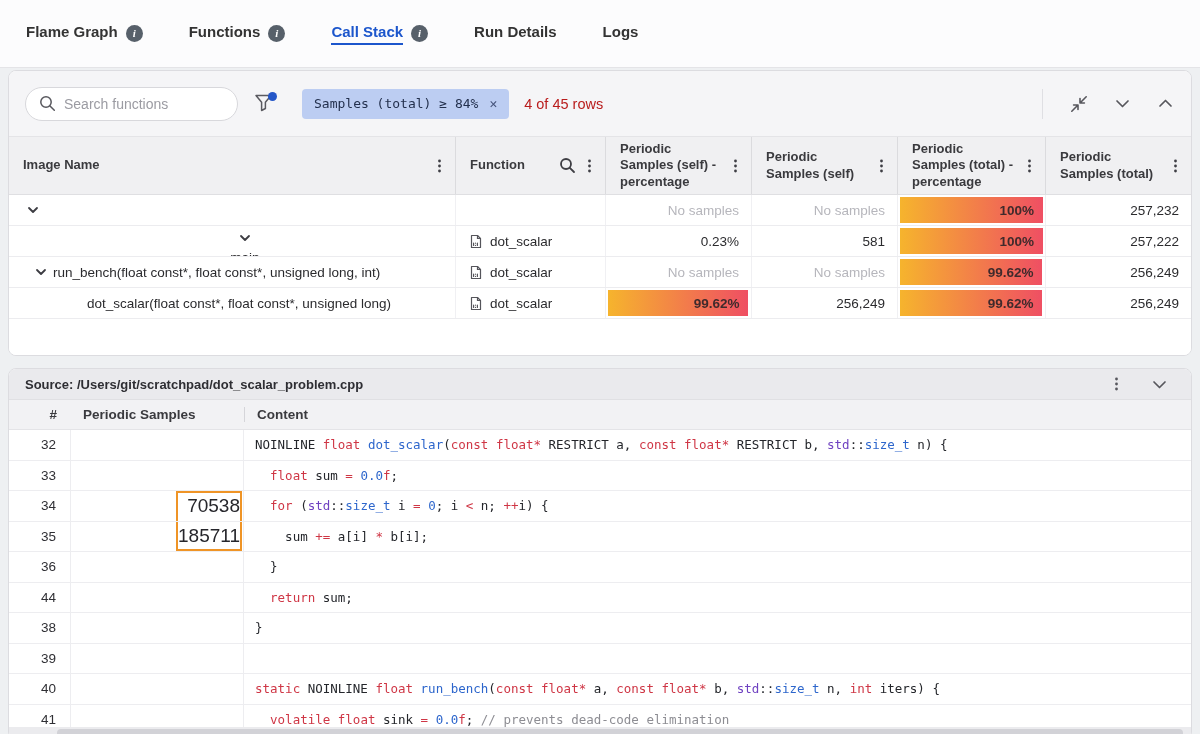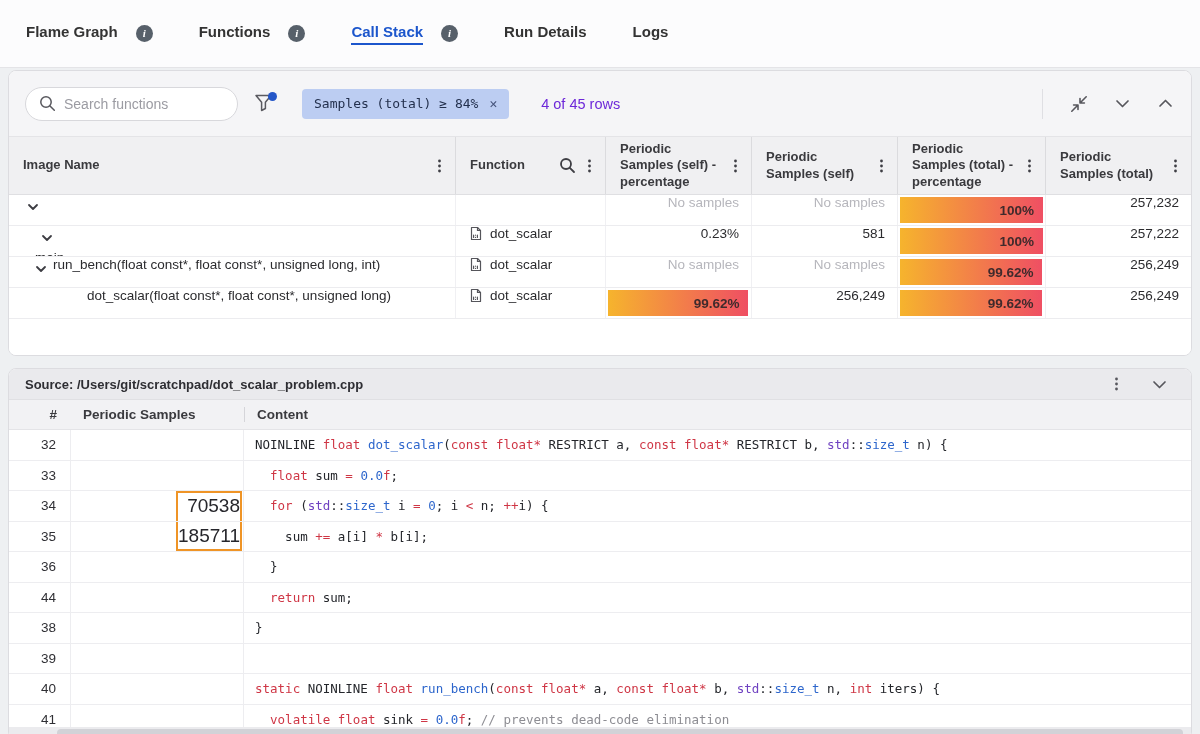--- a/index.html
+++ b/index.html
@@ -1,21 +1,21 @@
 <!DOCTYPE html>
 <html><head>
 <meta charset="utf-8">
 <style>
   *{box-sizing:border-box;margin:0;padding:0}
   html,body{width:1200px;height:734px;overflow:hidden;background:#eef0f2;
     font-family:"Liberation Sans",sans-serif;color:#2b2b2e;}
   
   .tabbar{height:68px;background:#fcfcfd;border-bottom:1px solid #e4e4e7;
     display:flex;align-items:center;padding:0 26px;gap:46px}
-  .tab{display:flex;align-items:center;gap:18px;cursor:pointer}
+  .tab{display:flex;align-items:center;gap:8px;cursor:pointer}
   .tab .label{font-size:15px;font-weight:700;color:#333;padding-bottom:3px;border-bottom:2px solid transparent}
   .tab.active .label{color:#1c56cc;border-bottom-color:#1c56cc}
   .info-icon{width:17px;height:17px;border-radius:50%;background:#57606a;color:#fff;
     display:inline-flex;align-items:center;justify-content:center;
     font-family:"Liberation Serif",serif;font-style:italic;font-weight:700;font-size:11px;line-height:1}
   
   .panel{background:#fff;border:1px solid #dcdce0;border-radius:8px;margin:0 8px;overflow:hidden}
   .main-panel{margin-top:2px;height:286px;display:flex;flex-direction:column}
   .source-panel{margin-top:12px;height:372px;display:flex;flex-direction:column}
   
@@ -25,36 +25,36 @@
     display:flex;align-items:center;gap:8px;padding:0 13px;color:#87878f}
   .search-pill input{border:0;outline:0;background:transparent;flex:1;min-width:0;font-size:14px;color:#333;
     font-family:"Liberation Sans",sans-serif}
   .search-pill input::placeholder{color:#9b9ba2}
   .funnel{margin-left:15px;position:relative;width:24px;height:24px;color:#5a5a60;cursor:pointer}
   .funnel .dot{position:absolute;right:0;top:0;width:9px;height:9px;border-radius:50%;background:#2456c8}
   .chip{margin-left:25px;height:30px;background:#bccdf2;border-radius:4px;display:flex;align-items:center;
     gap:11px;padding:0 12px;font-family:"DejaVu Sans Mono","Liberation Mono",monospace;
     font-size:13px;color:#23304d;white-space:nowrap}
   .chip .x{font-size:13px;color:#44527a;cursor:pointer}
-  .rows-count{margin-left:32px;font-size:14.5px;color:#6d28d9}
+  .rows-count{margin-left:15px;font-size:14.5px;color:#b91c1c}
   .toolbar-right{margin-left:auto;display:flex;align-items:center;gap:24px}
   .vdiv{width:1px;height:30px;background:#dfdfe3;margin-right:2px}
   .tool-icon{color:#57575d;cursor:pointer;display:inline-flex}
   
   .thead{flex:0 0 58px;display:grid;grid-template-columns:446px 150px 146px 146px 148px 1fr;
     background:#f0f0f2;border-bottom:1px solid #dfdfe2}
   .th{display:flex;align-items:center;gap:6px;padding:0 8px 0 14px;border-left:1px solid #dbdbde;
     font-size:13px;font-weight:700;color:#3a3a3e;line-height:1.28;overflow:hidden}
   .th:first-child{border-left:0}
   .th .title{flex:1}
   .hicon{color:#3e3e44;display:inline-flex;cursor:pointer;flex:0 0 auto}
   .frows{flex:1;background:#fff}
   .frow{display:grid;grid-template-columns:446px 150px 146px 146px 148px 1fr;height:31px;
     border-bottom:1px solid #ececef;cursor:default}
-  .fcell{display:flex;align-items:flex-start;font-size:13.5px;color:#2b2b2e;border-left:1px solid #f0f0f3;overflow:hidden}
+  .fcell{display:flex;align-items:center;font-size:13.5px;color:#2b2b2e;border-left:1px solid #f0f0f3;overflow:hidden}
   .fcell:first-child{border-left:0}
   .tree-chevron{width:24px;height:24px;display:inline-flex;align-items:center;justify-content:center;
     color:#3c3c42;cursor:pointer;flex:0 0 auto}
   .fn-label{white-space:nowrap}
   .img-cell{gap:7px;padding-left:13px;color:#2b2b2e}
   .file-icon{color:#55555b;display:inline-flex}
   .num-cell{position:relative;justify-content:flex-end;padding:0 12px;font-size:13.5px}
   .num-cell .muted{color:#b6b6bc}
   .pbar{position:absolute;top:2px;bottom:2px;left:2px;display:flex;align-items:center;justify-content:flex-end;
     padding-right:9px;font-weight:700;color:#3f2a2c;font-size:13.5px}

